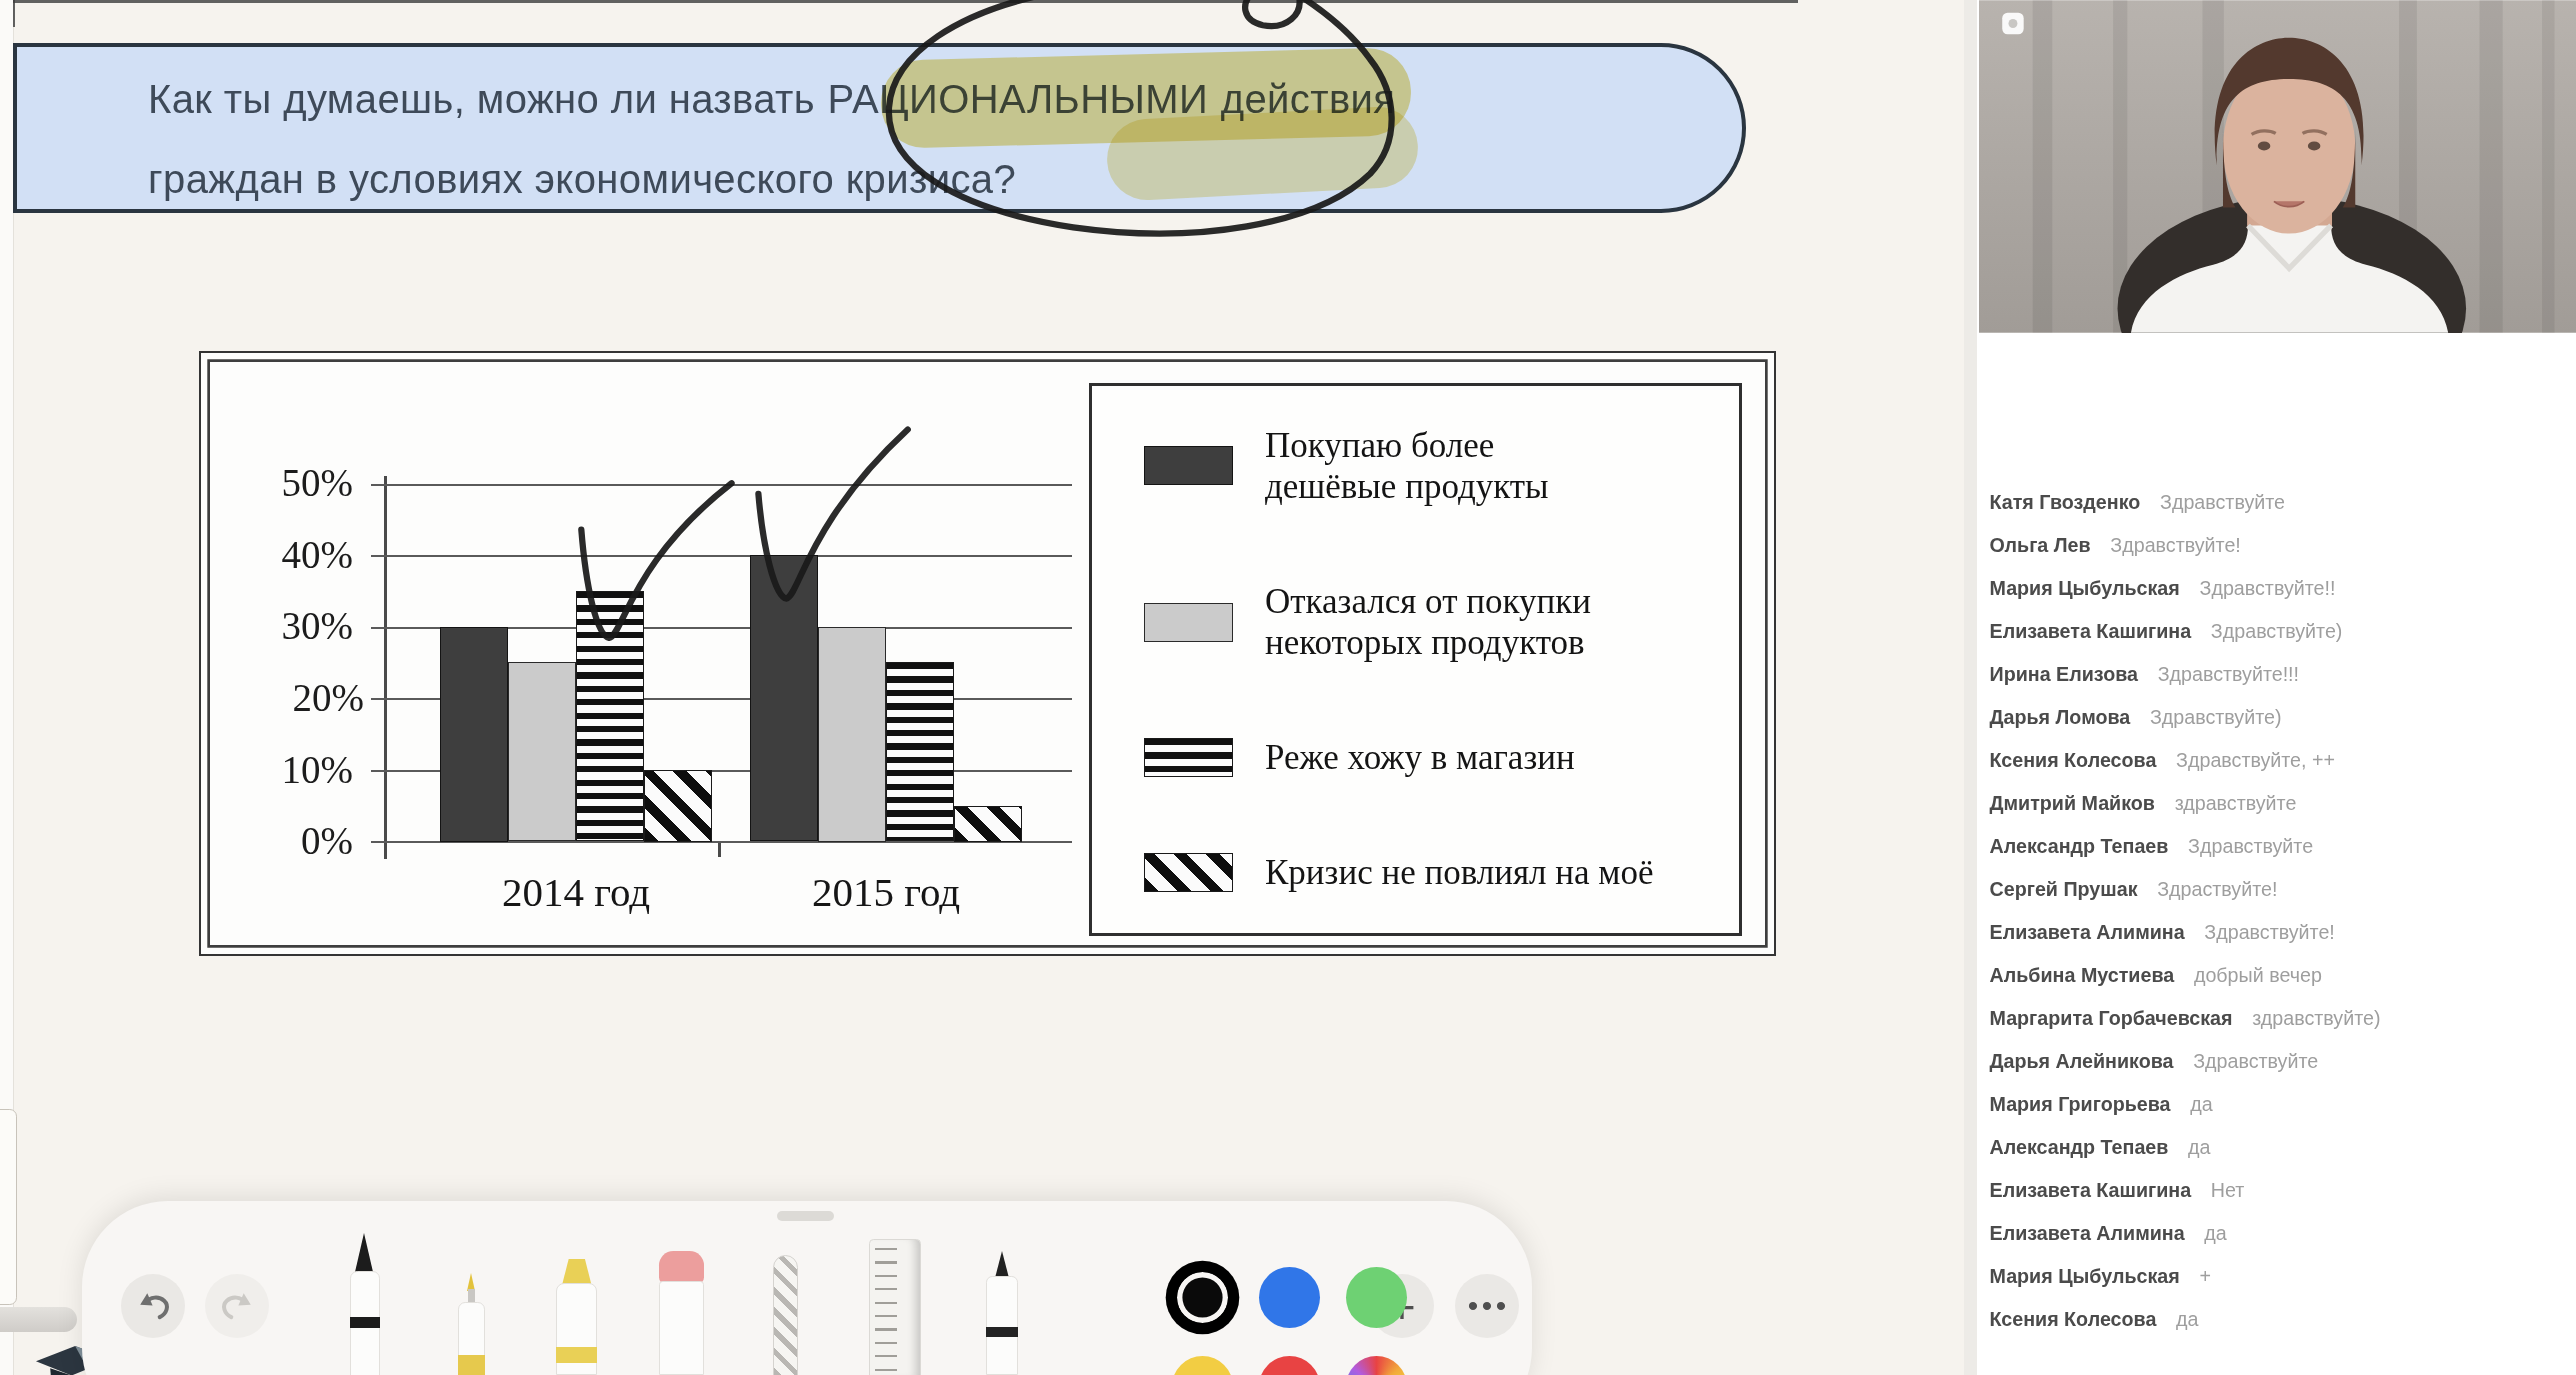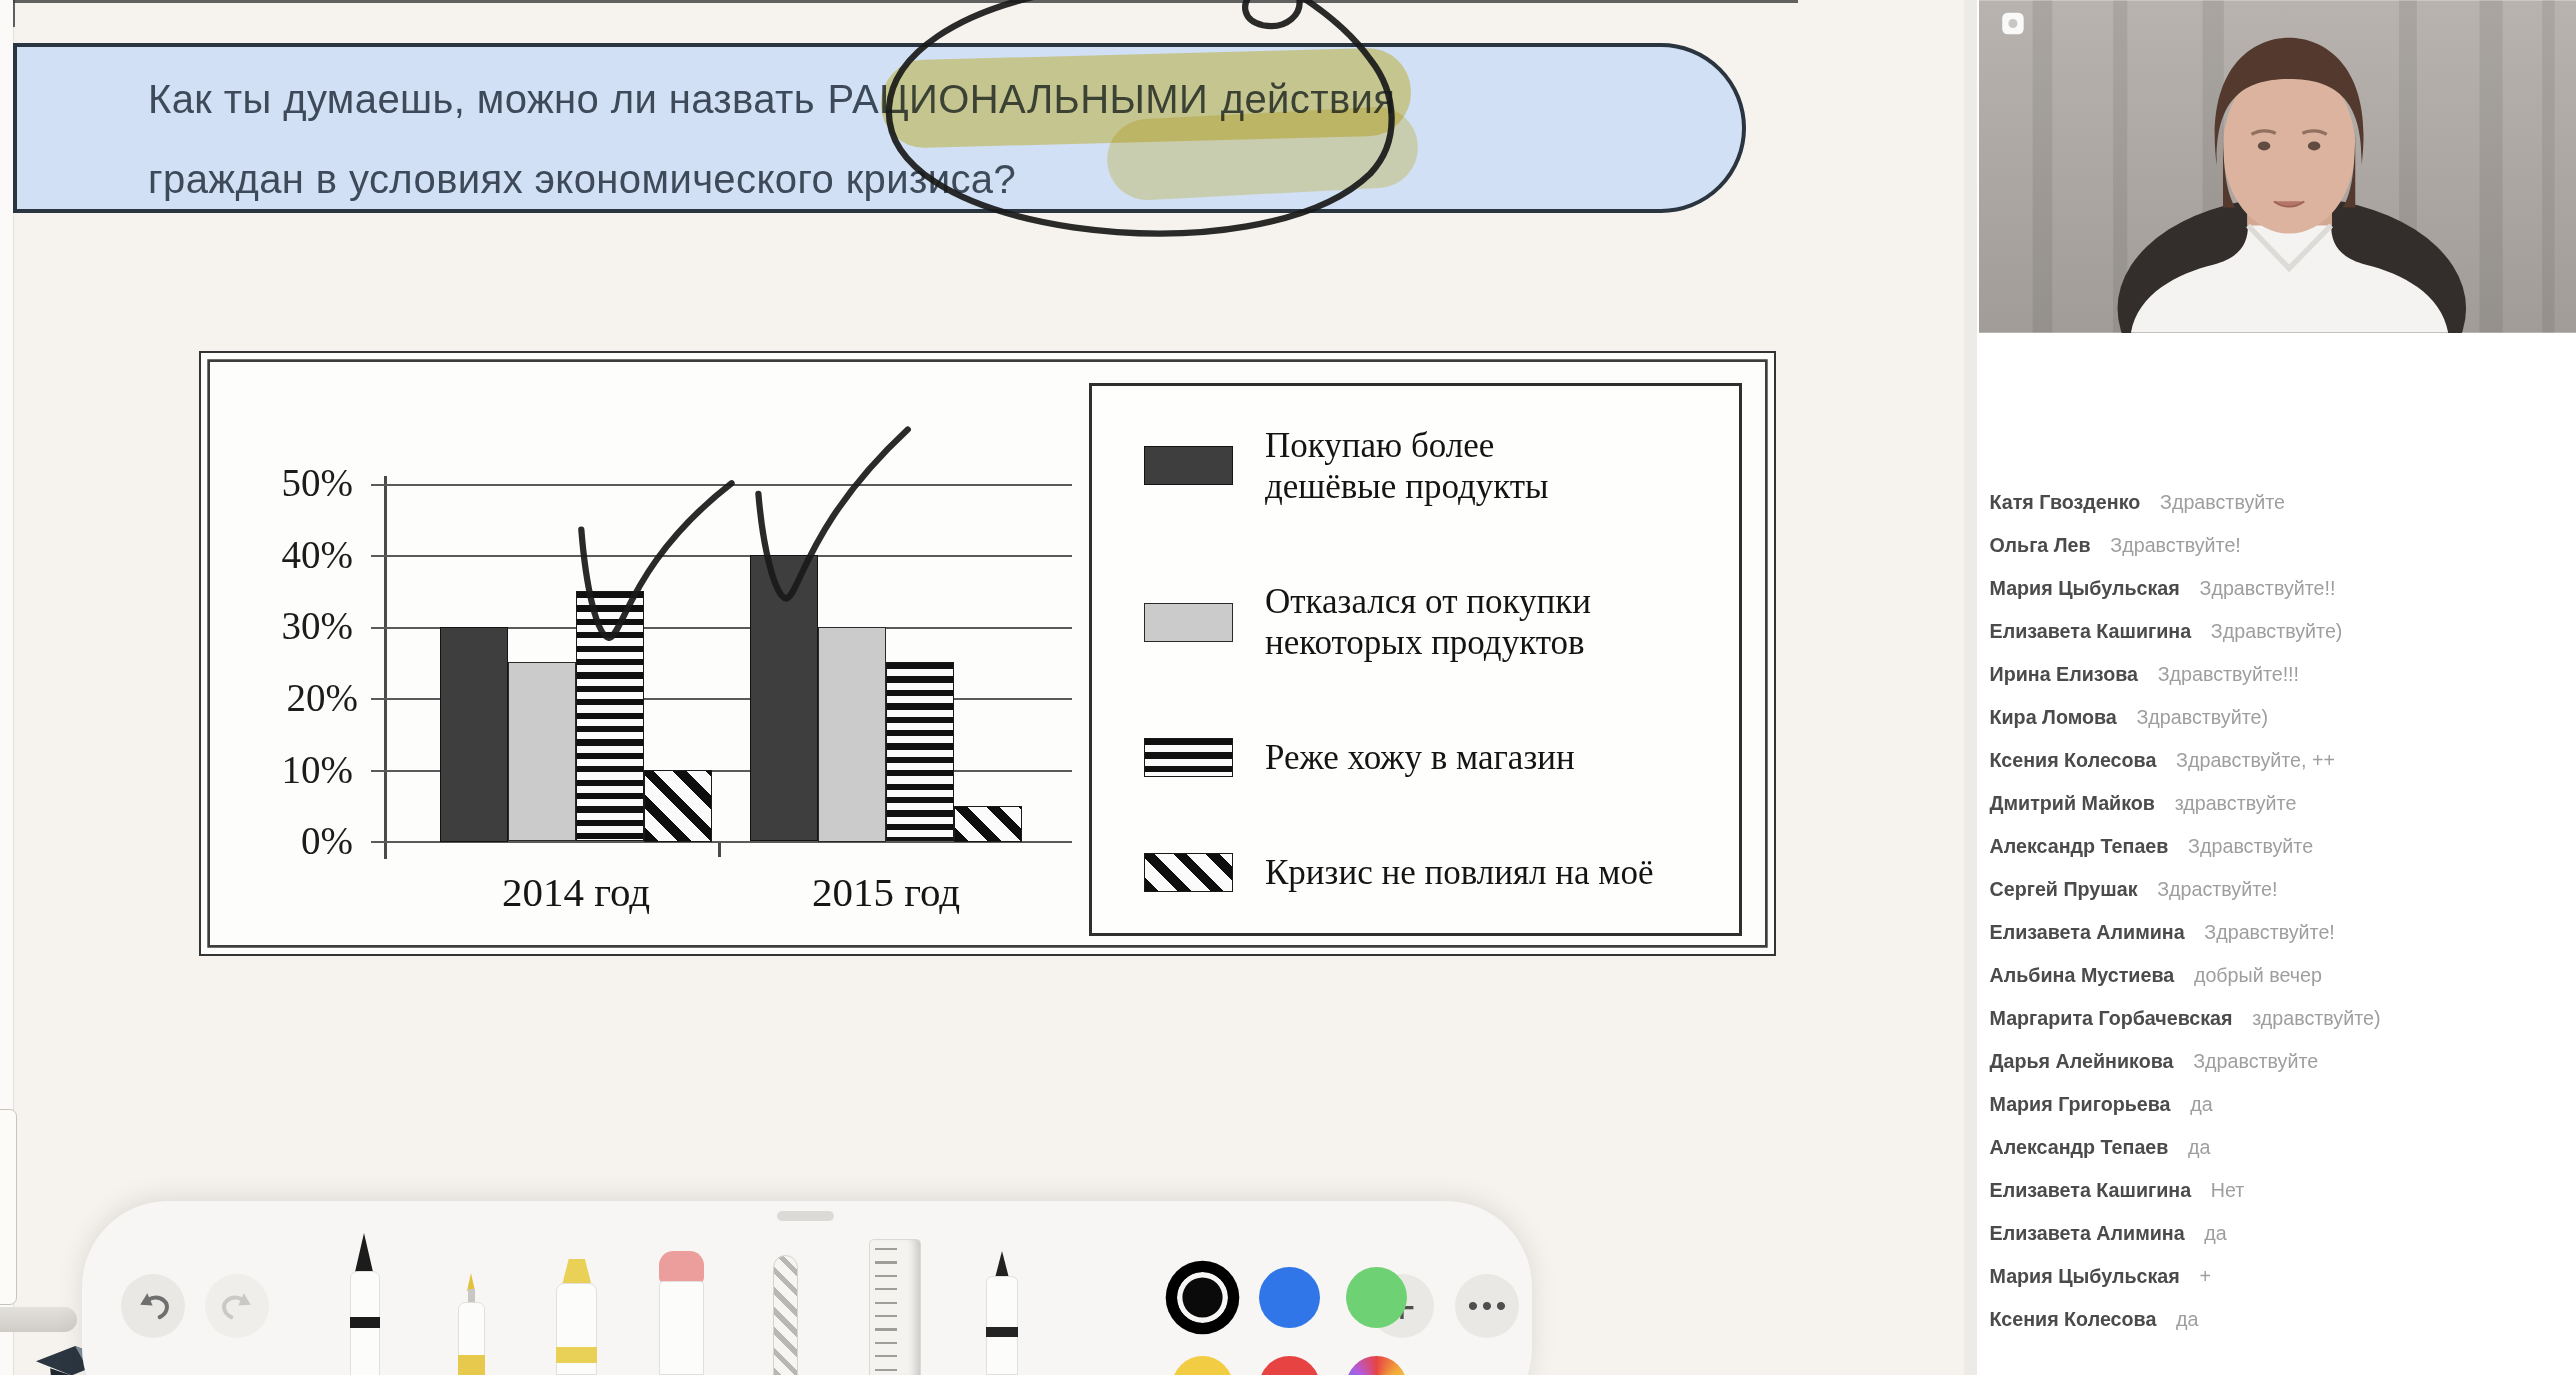--- a/index.html
+++ b/index.html
@@ -109,21 +109,21 @@
       <div id="plot" style="position:absolute;left:0;top:0;width:100%;height:100%;">
         <div id="yaxis"></div>
         <div id="midtick"></div>
       <div class="gridline" style="left: 170px; top: 131px; width: 701px;"></div>
           <div class="ylab" style="left: 9px; top: 107px;">50%</div>
           <div class="gridline" style="left: 170px; top: 202px; width: 701px;"></div>
           <div class="ylab" style="left: 9px; top: 179px;">40%</div>
           <div class="gridline" style="left: 170px; top: 274px; width: 701px;"></div>
           <div class="ylab" style="left: 9px; top: 250px;">30%</div>
           <div class="gridline" style="left: 170px; top: 345px; width: 701px;"></div>
-          <div class="ylab" style="left: 14px; top: 322px;">20%</div>
+          <div class="ylab" style="left: 20px; top: 322px;">20%</div>
           <div class="gridline" style="left: 170px; top: 417px; width: 701px;"></div>
           <div class="ylab" style="left: 9px; top: 394px;">10%</div>
           <div class="gridline" style="left: 170px; top: 488px; width: 701px;"></div>
           <div class="ylab" style="left: 9px; top: 465px;">0%</div>
           <div class="bar p0" style="left: 239px; top: 274px; width: 68px; height: 215px;"></div>
           <div class="bar p1" style="left: 307px; top: 309px; width: 68px; height: 179px;"></div>
           <div class="bar p2" style="left: 375px; top: 238px; width: 68px; height: 250px;"></div>
           <div class="bar p3" style="left: 443px; top: 417px; width: 68px; height: 72px;"></div>
           <div class="xlab" style="left: 196px;">2014 год</div>
           <div class="bar p0" style="left: 549px; top: 202px; width: 68px; height: 286px;"></div>
@@ -293,21 +293,21 @@
         </div>
         <div class="msg">
           <span class="mname">Елизавета Кашигина</span>
           <span class="mtext">Здравствуйте)</span>
         </div>
         <div class="msg">
           <span class="mname">Ирина Елизова</span>
           <span class="mtext">Здравствуйте!!!</span>
         </div>
         <div class="msg">
-          <span class="mname">Кира Ломова</span>
+          <span class="mname">Дарья Ломова</span>
           <span class="mtext">Здравствуйте)</span>
         </div>
         <div class="msg">
           <span class="mname">Ксения Колесова</span>
           <span class="mtext">Здравствуйте, ++</span>
         </div>
         <div class="msg">
           <span class="mname">Дмитрий Майков</span>
           <span class="mtext">здравствуйте</span>
         </div>

